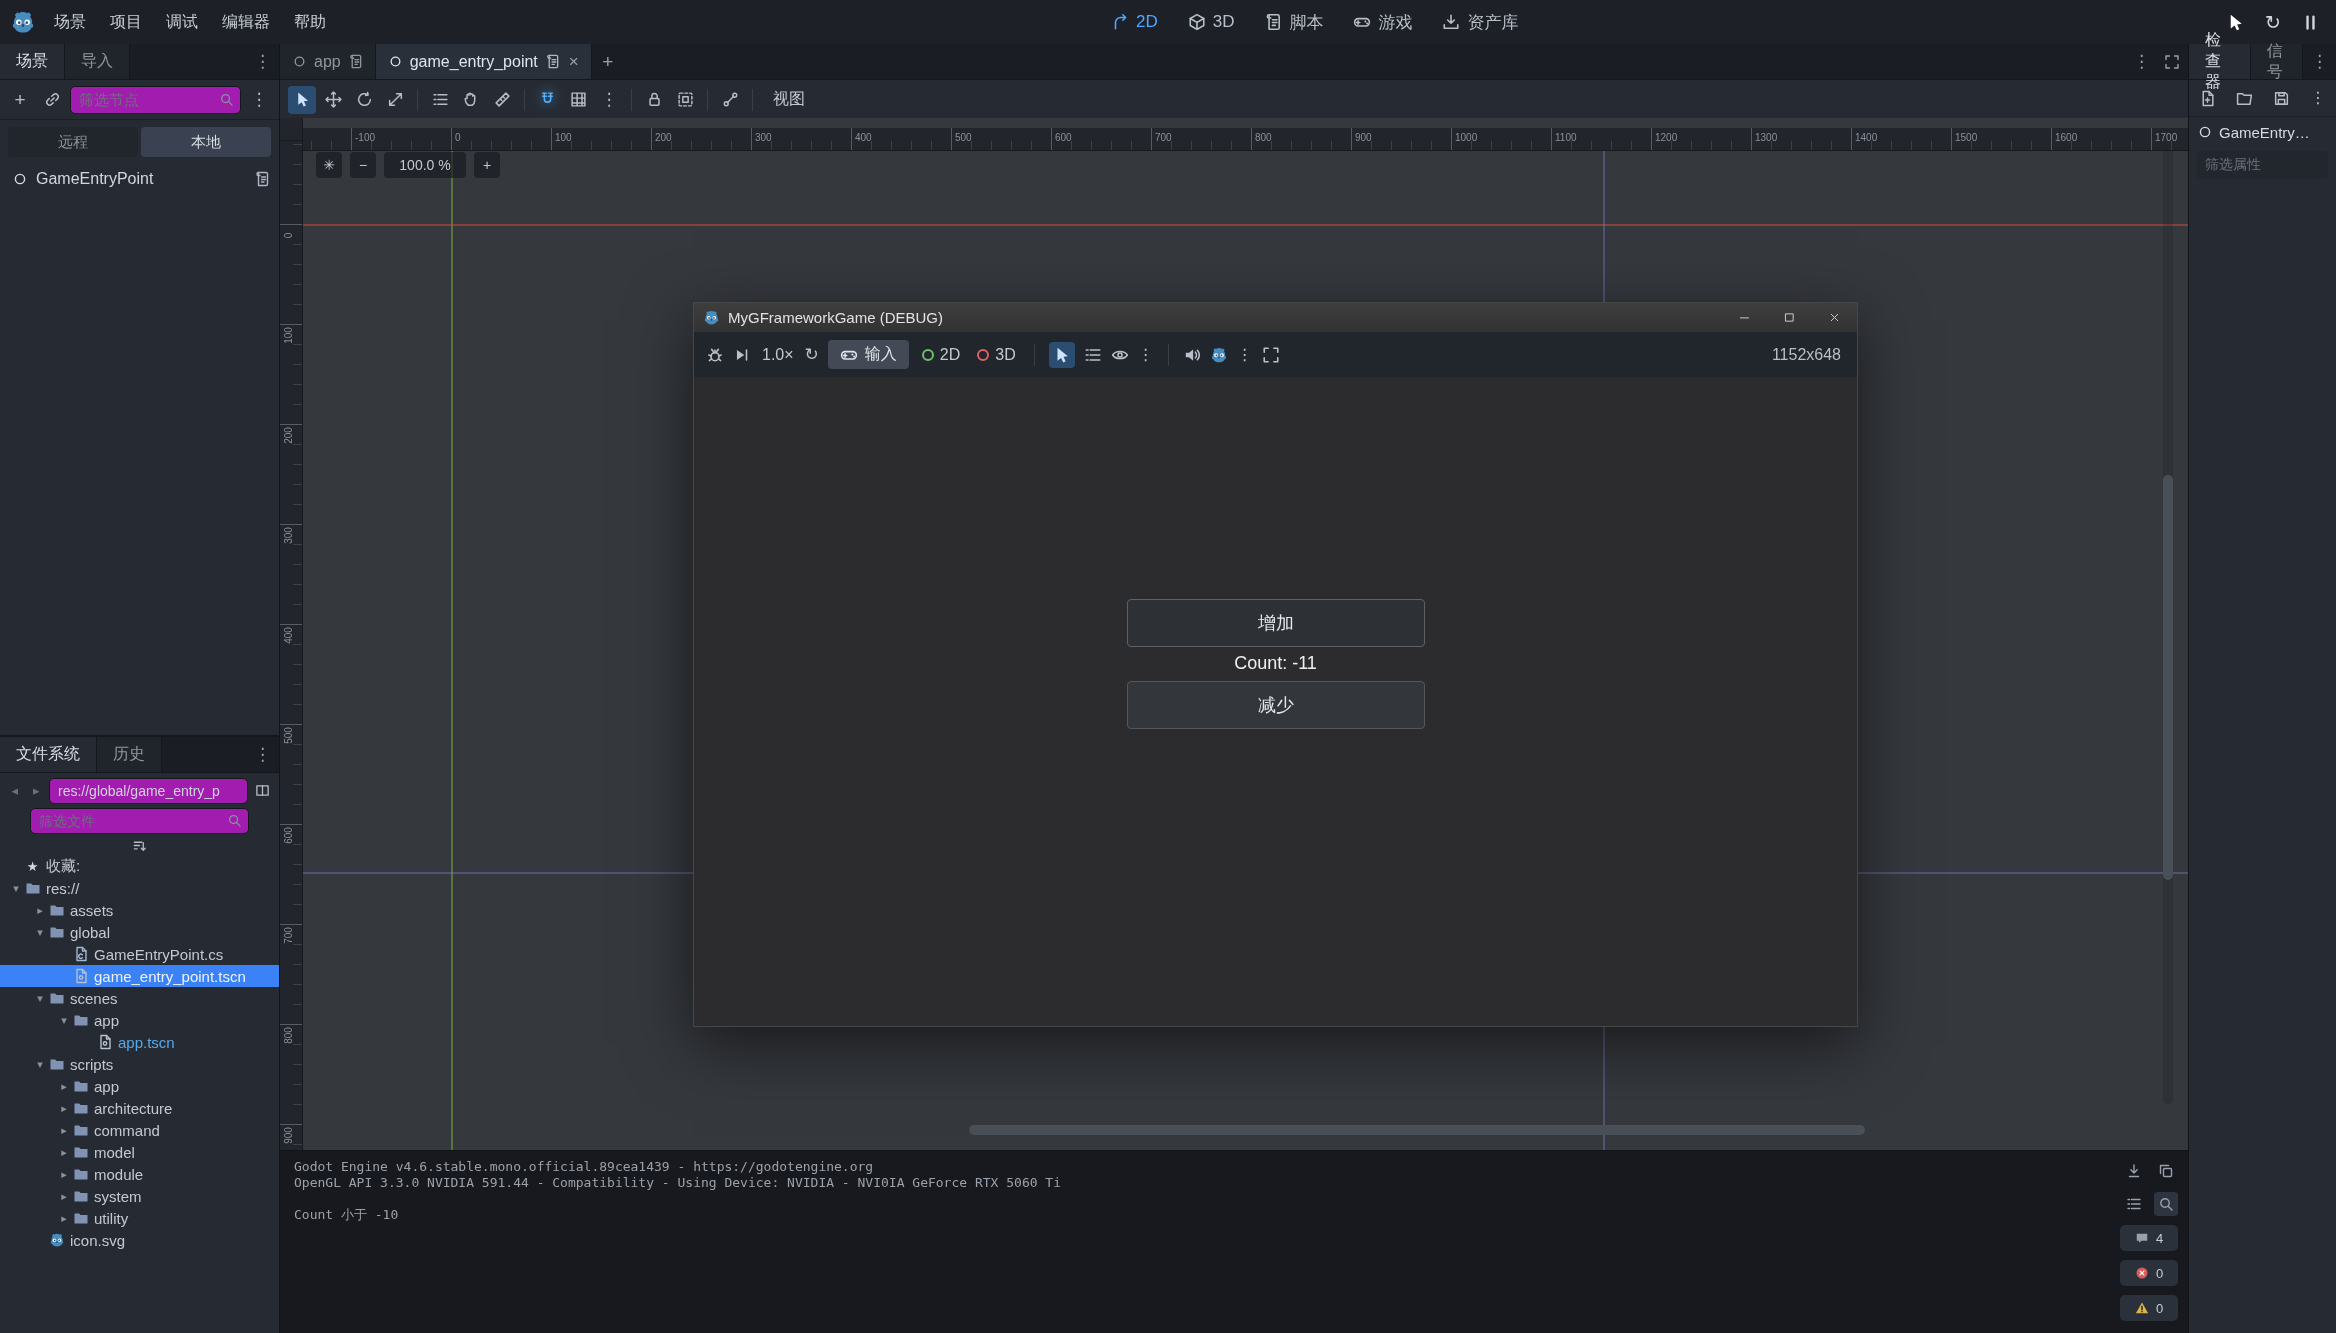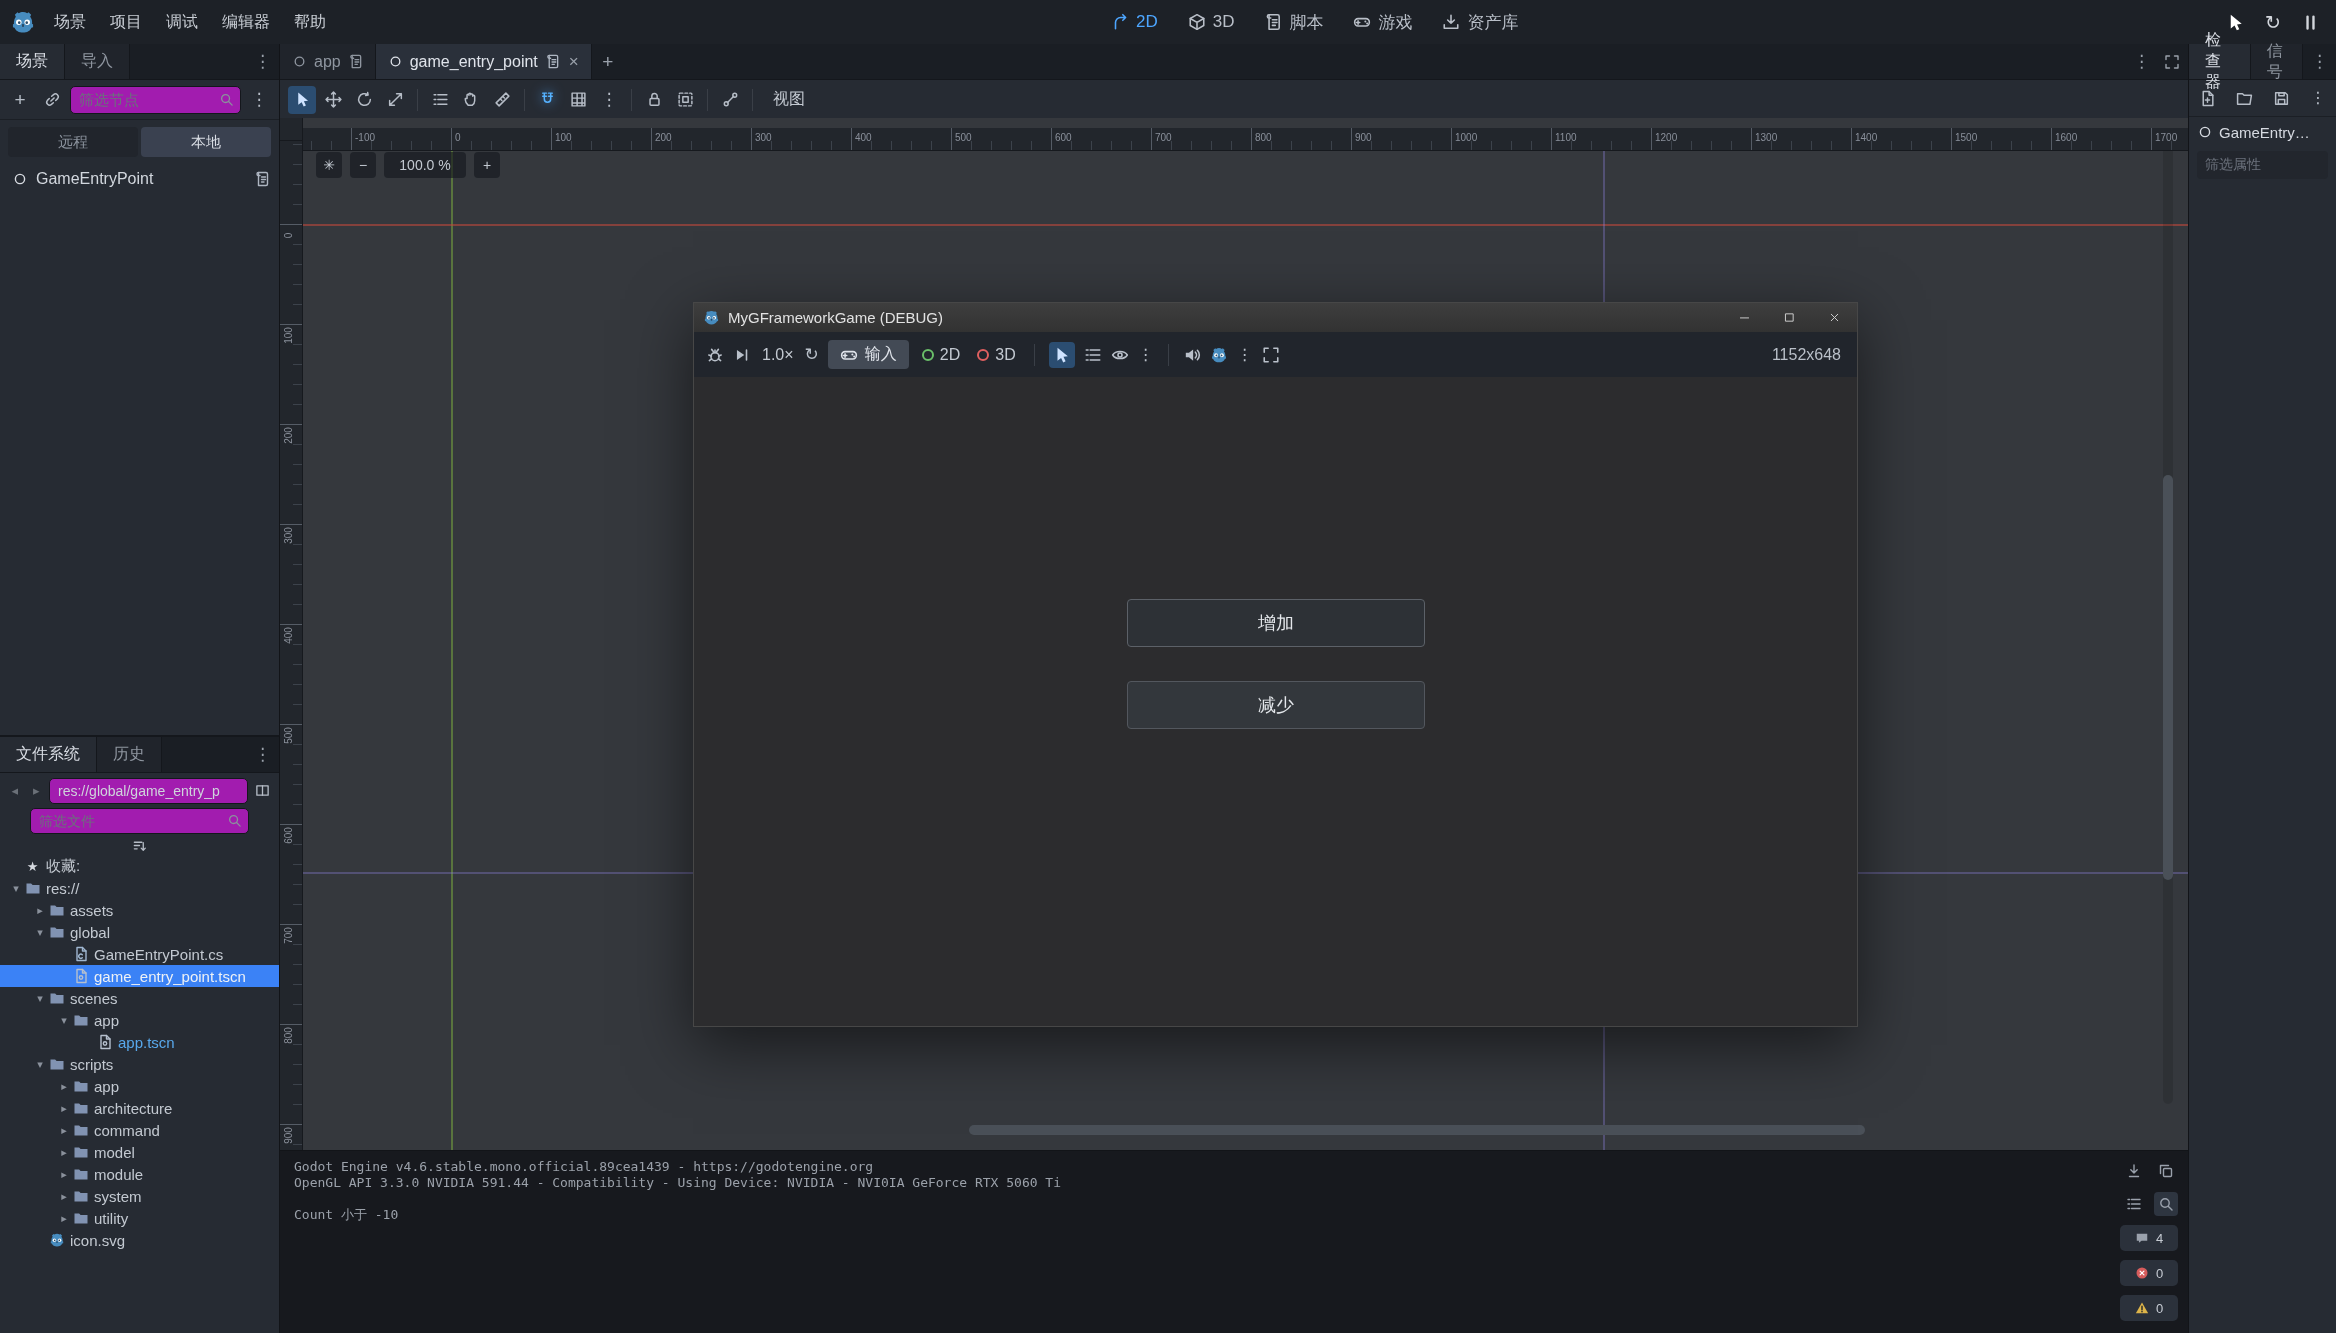--- a/index.html
+++ b/index.html
@@ -873,20 +873,21 @@
             <span class="glyph" style="font-size:16px">⋮</span>
             <span>
                 <svg class="ic" viewBox="0 0 16 16">
                   <use href="#i-corners"></use>
                 </svg>
               </span>
             <span class="gw-res">1152x648</span>
           </div>
           <div class="gw-content">
             <div class="gw-btn inc">增加</div>
+            <div class="gw-count">Count: -11</div>
             <div class="gw-btn dec">减少</div>
           </div>
         </div>
 
         <div class="vscroll-track"></div>
         <div class="vscroll"></div>
         <div class="hscroll"></div>
       </div>
     </div>
 

